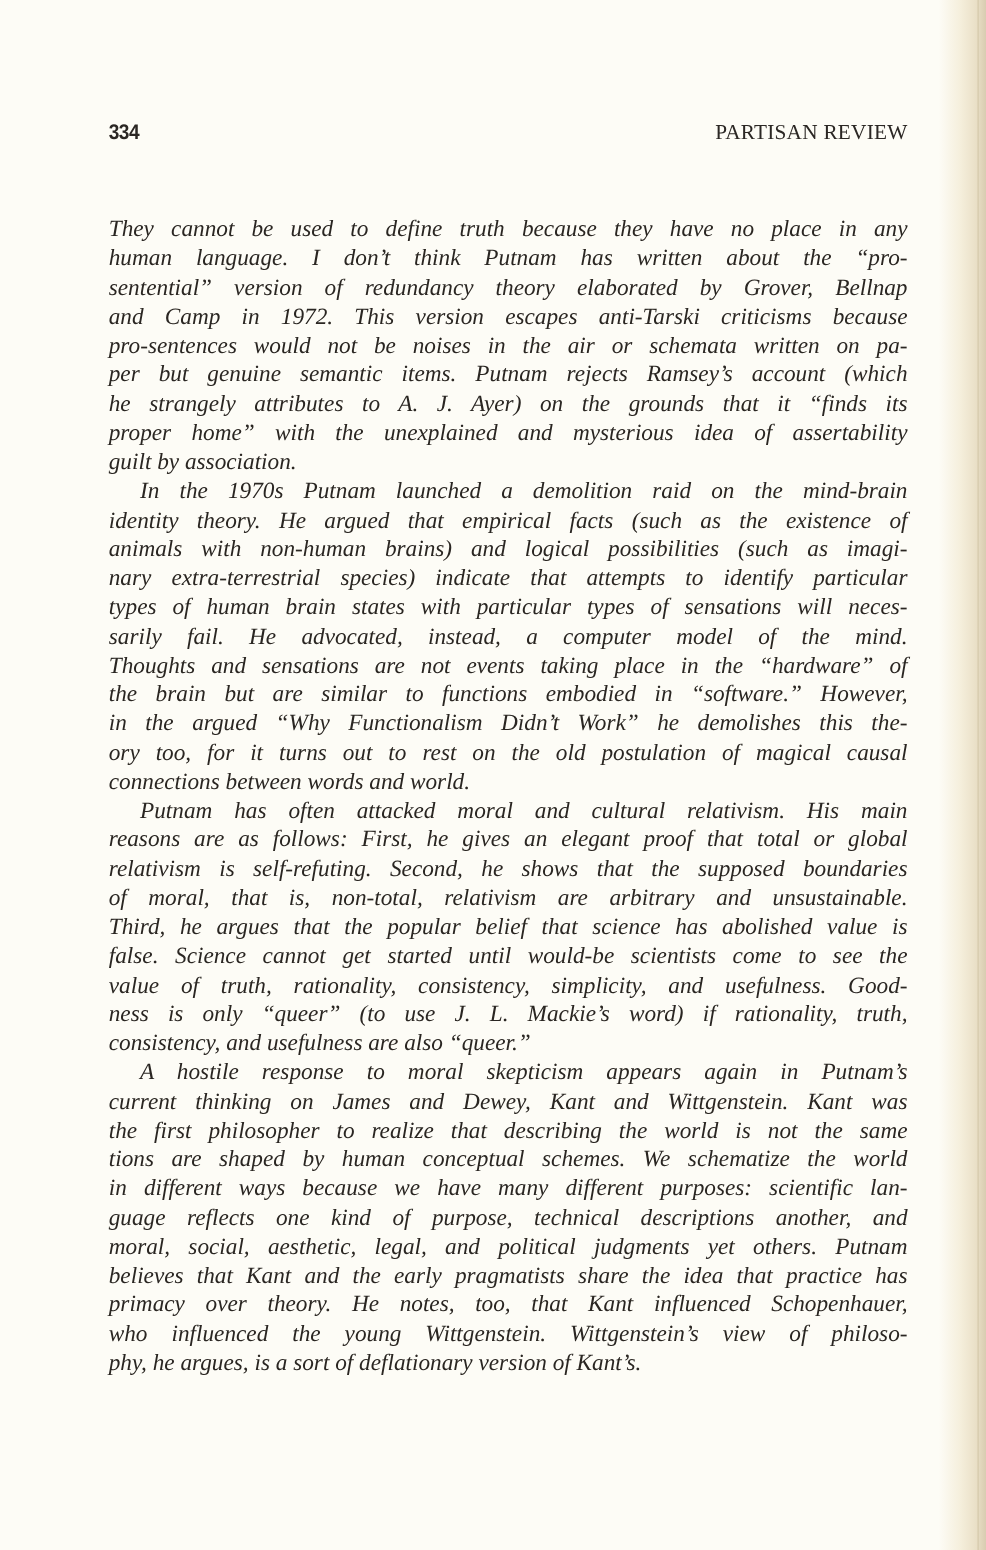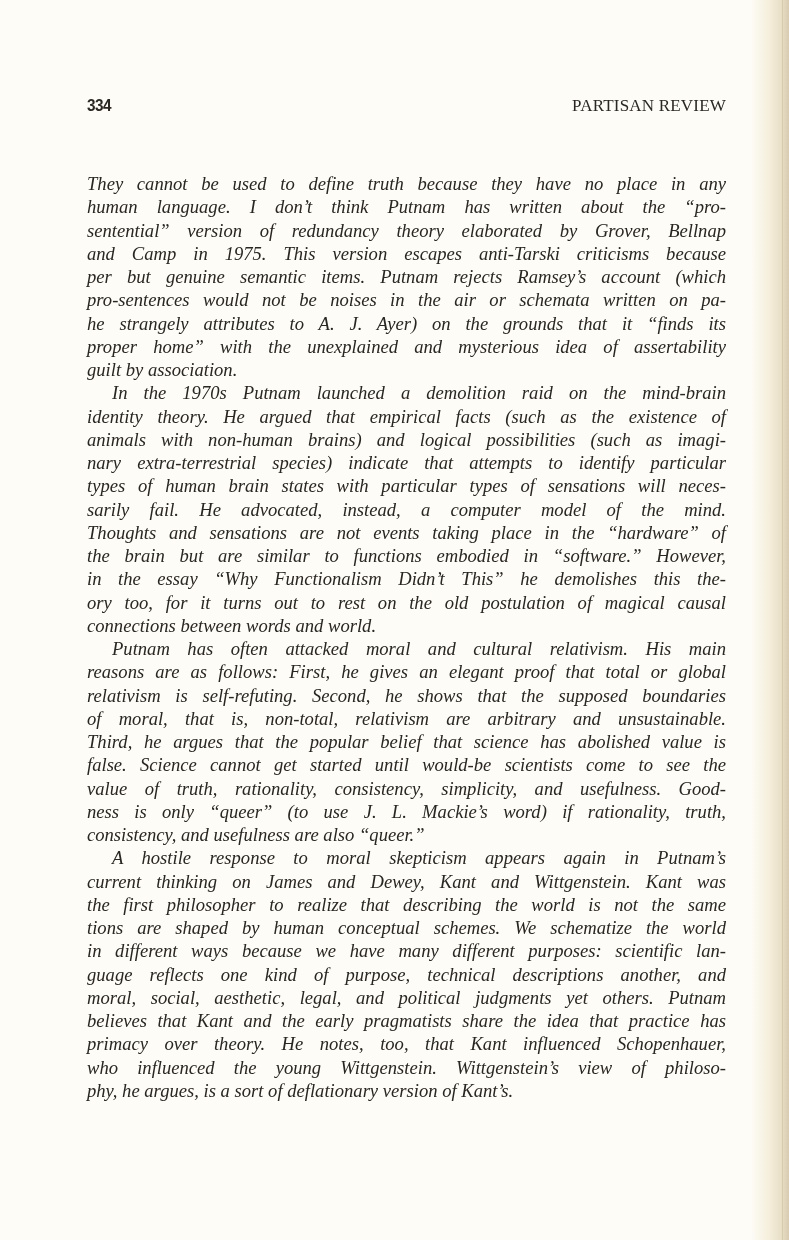--- a/index.html
+++ b/index.html
@@ -54,37 +54,37 @@
 <div class="header">
   <span class="page-number">334</span>
   <span class="running-head">PARTISAN REVIEW</span>
 </div>
 
 <div class="body-text" id="body-text">
     <div>
       <span class="line">They cannot be used to define truth because they have no place in any</span>
       <span class="line">human language. I don’t think Putnam has written about the “pro-</span>
       <span class="line">sentential” version of redundancy theory elaborated by Grover, Bellnap</span>
-      <span class="line">and Camp in 1975. This version escapes anti-Tarski criticisms because</span>
+      <span class="line">and Camp in 1972. This version escapes anti-Tarski criticisms because</span>
+      <span class="line">pro-sentences would not be noises in the air or schemata written on pa-</span>
       <span class="line">per but genuine semantic items. Putnam rejects Ramsey’s account (which</span>
-      <span class="line">pro-sentences would not be noises in the air or schemata written on pa-</span>
       <span class="line">he strangely attributes to A. J. Ayer) on the grounds that it “finds its</span>
       <span class="line">proper home” with the unexplained and mysterious idea of assertability</span>
       <span class="line last">guilt by association.</span>
     </div>
     <div>
       <span class="line indent">In the 1970s Putnam launched a demolition raid on the mind-brain</span>
       <span class="line">identity theory. He argued that empirical facts (such as the existence of</span>
       <span class="line">animals with non-human brains) and logical possibilities (such as imagi-</span>
       <span class="line">nary extra-terrestrial species) indicate that attempts to identify particular</span>
       <span class="line">types of human brain states with particular types of sensations will neces-</span>
       <span class="line">sarily fail. He advocated, instead, a computer model of the mind.</span>
       <span class="line">Thoughts and sensations are not events taking place in the “hardware” of</span>
       <span class="line">the brain but are similar to functions embodied in “software.” However,</span>
-      <span class="line">in the essay “Why Functionalism Didn’t This” he demolishes this the-</span>
+      <span class="line">in the argued “Why Functionalism Didn’t Work” he demolishes this the-</span>
       <span class="line">ory too, for it turns out to rest on the old postulation of magical causal</span>
       <span class="line last">connections between words and world.</span>
     </div>
     <div>
       <span class="line indent">Putnam has often attacked moral and cultural relativism. His main</span>
       <span class="line">reasons are as follows: First, he gives an elegant proof that total or global</span>
       <span class="line">relativism is self-refuting. Second, he shows that the supposed boundaries</span>
       <span class="line">of moral, that is, non-total, relativism are arbitrary and unsustainable.</span>
       <span class="line">Third, he argues that the popular belief that science has abolished value is</span>
       <span class="line">false. Science cannot get started until would-be scientists come to see the</span>

